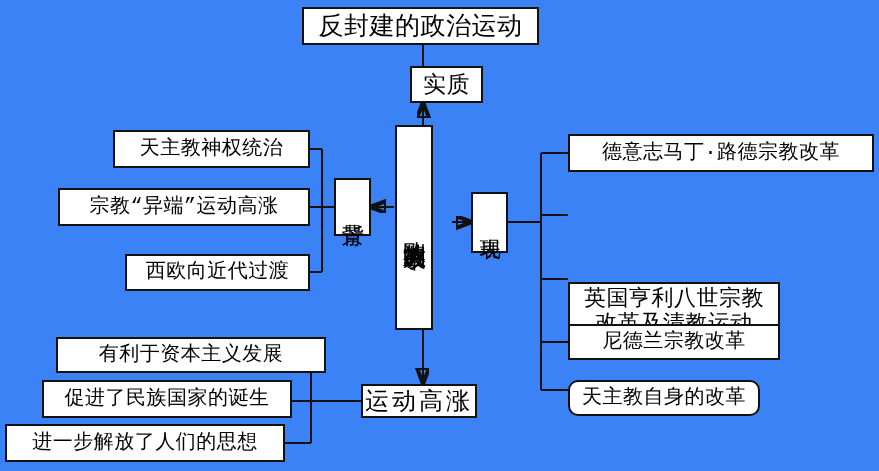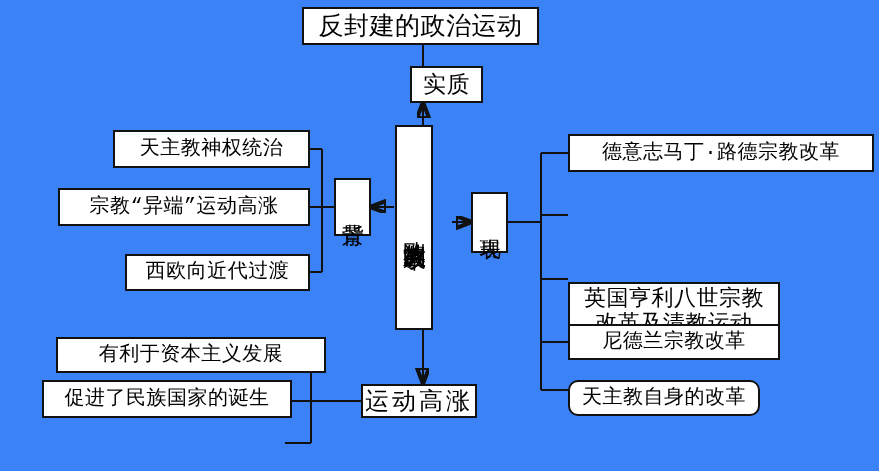--- a/index.html
+++ b/index.html
@@ -126,14 +126,15 @@
 改革及清教运动</div>
 
   <div class="box t-item" style="left:568px; top:324px; width:212px; height:36px;">尼德兰宗教改革</div>
 
   <div class="box t-item" style="left:568px; top:380px; width:192px; height:36px;border-radius:10px;">天主教自身的改革</div>
 
   <div class="box t-item" style="left:56px; top:337px; width:270px; height:36px;">有利于资本主义发展</div>
 
   <div class="box t-item" style="left:42px; top:380px; width:250px; height:38px;">促进了民族国家的诞生</div>
 
+  <div class="box t-item" style="left:5px; top:424px; width:280px; height:38px;">进一步解放了人们的思想</div>
 
 </div>
 
 </body></html>

